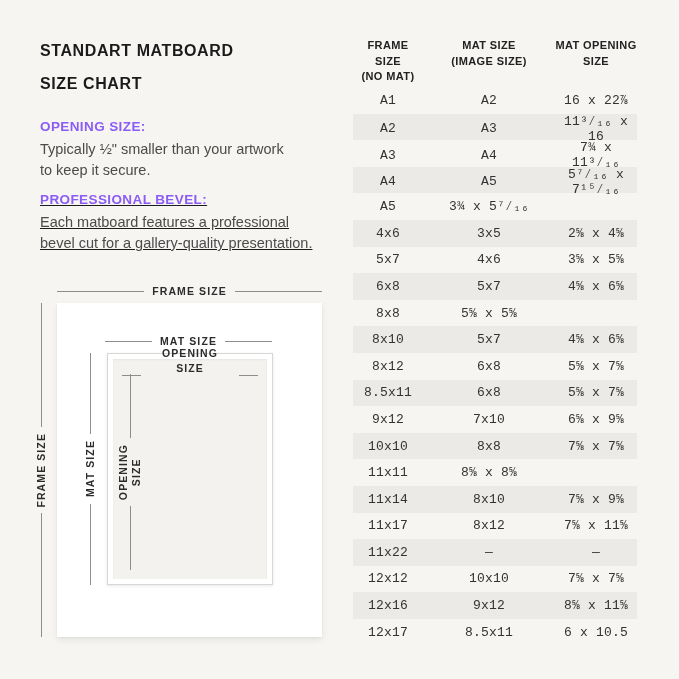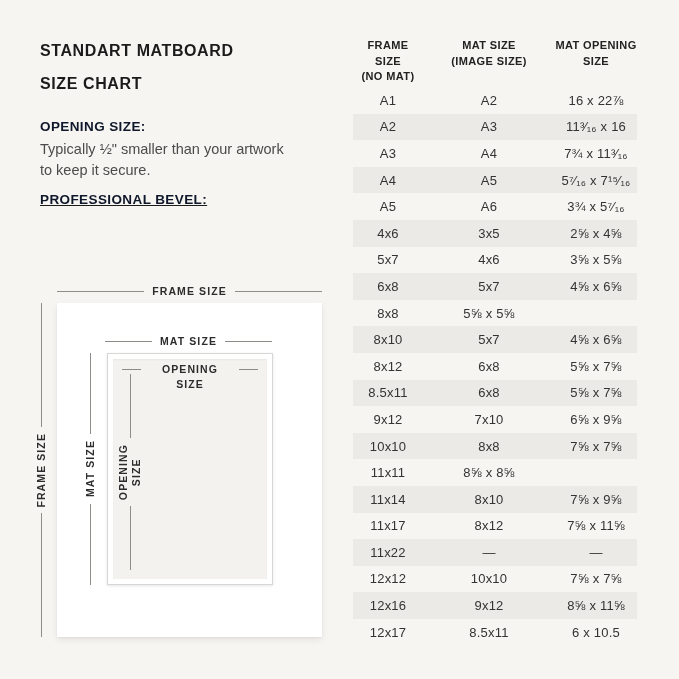--- a/index.html
+++ b/index.html
@@ -12,21 +12,21 @@
   .abs{position:absolute;}
 
   
   .title{
     left:40px;top:34px;
     font-size:16px;line-height:33px;font-weight:700;
     letter-spacing:0.6px;color:#1b1b1b;white-space:pre-line;
   }
   .info{left:40px;width:300px;}
   .info-heading{
-    font-size:13.5px;font-weight:700;letter-spacing:0.4px;color:#0f172a;
+    font-size:13.5px;font-weight:700;letter-spacing:0.4px;color:#8b5cf6;
     margin-bottom:5px;
   }
   .info-body{
     font-size:14.5px;line-height:21px;color:#4b4b4b;white-space:pre-line;
   }
   .info-1{top:119px;}
   .info-2{top:192px;text-decoration:underline;}
 
   
   .frame-box{
@@ -45,21 +45,21 @@
   .dim-h{
     display:flex;align-items:center;gap:8px;height:14px;
   }
   .dim-h .dline{flex:1;height:1px;background:#8f8d88;}
   .dim-label{
     font-size:10.5px;font-weight:700;letter-spacing:1.1px;color:#2c2c2c;
     white-space:pre-line;text-align:center;line-height:15px;
   }
   .dimh-frame{left:57px;top:284px;width:265px;}
   .dimh-mat{left:105px;top:334px;width:167px;}
-  .dimh-opening{left:122px;top:362px;width:136px;align-items:flex-start;gap:21px;}
+  .dimh-opening{left:122px;top:362px;width:136px;align-items:flex-end;gap:21px;}
   .dimh-opening .dline{margin-top:7px;}
   .dim-v{
     display:flex;flex-direction:column;align-items:center;
   }
   .dim-v .vline{flex:1;width:1px;background:#8f8d88;}
   .dim-v .dim-label{
     writing-mode:vertical-rl;transform:rotate(180deg);
     margin:6px 0;line-height:13px;
   }
   .dimv-frame{left:30px;top:303px;height:334px;width:22px;}
@@ -68,21 +68,21 @@
 
   
   .thead{
     left:353px;top:38px;width:284px;
     display:grid;grid-template-columns:70px 132px 82px;
   }
   .thead .hcell{
     text-align:center;font-size:11px;font-weight:700;letter-spacing:0.4px;
     line-height:15.5px;color:#222222;white-space:pre-line;
   }
-  .tbody{left:353px;top:87px;width:284px;}
+  .tbody{left:353px;top:87px;width:284px;font-family:Liberation Mono, monospace;}
   .trow{
     display:grid;grid-template-columns:70px 132px 82px;
     height:26.6px;align-items:center;
   }
   .trow.shaded{background:#eceae7;}
   .tcell{
     text-align:center;font-size:13px;color:#333333;letter-spacing:0.2px;
   }
 </style>
 </head>
@@ -92,20 +92,22 @@
 SIZE CHART</div>
 
 <div class="abs info info-1">
   <div class="info-heading">OPENING SIZE:</div>
   <div class="info-body">Typically ½" smaller than your artwork
 to keep it secure.</div>
 </div>
 
 <div class="abs info info-2">
   <div class="info-heading">PROFESSIONAL BEVEL:</div>
+  <div class="info-body">Each matboard features a professional
+bevel cut for a gallery-quality presentation.</div>
 </div>
 
 <div class="abs frame-box"></div>
 <div class="abs mat-box">
   <div class="opening-surface"></div>
 </div>
 
 <div class="abs dim-h dimh-frame">
   <span class="dline"></span>
   <span class="dim-label">FRAME SIZE</span>
@@ -168,21 +170,20 @@
       <div class="tcell">A4</div>
       <div class="tcell">7¾ x 11³⁄₁₆</div>
     </div>
     <div class="trow shaded">
       <div class="tcell">A4</div>
       <div class="tcell">A5</div>
       <div class="tcell">5⁷⁄₁₆ x 7¹⁵⁄₁₆</div>
     </div>
     <div class="trow">
       <div class="tcell">A5</div>
-      <div class="tcell">A6</div>
       <div class="tcell">3¾ x 5⁷⁄₁₆</div>
     </div>
     <div class="trow shaded">
       <div class="tcell">4x6</div>
       <div class="tcell">3x5</div>
       <div class="tcell">2⅝ x 4⅝</div>
     </div>
     <div class="trow">
       <div class="tcell">5x7</div>
       <div class="tcell">4x6</div>

